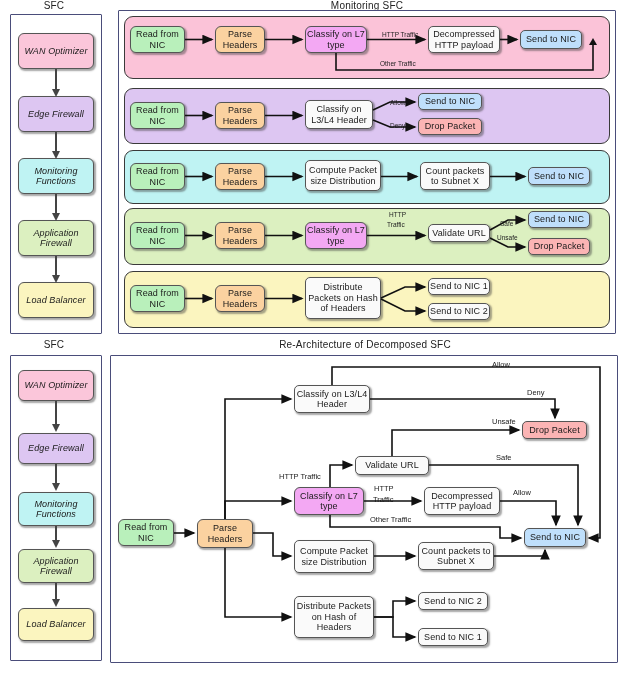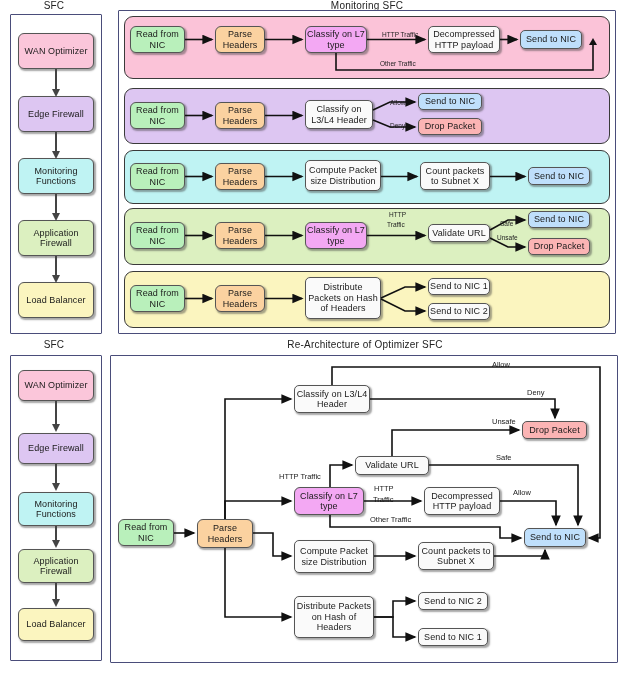--- a/index.html
+++ b/index.html
@@ -10,21 +10,21 @@
   .panel{border:1.5px solid #4a4d7a;background:#ffffff;box-sizing:border-box;border-radius:1px;}
   .grp{box-sizing:border-box;border:1.5px solid #3a3a3a;border-radius:9px;}
   .nd{box-sizing:border-box;display:flex;align-items:center;justify-content:center;
       text-align:center;border-radius:6px;border:1px solid #555;
       font-size:9px;line-height:10.5px;letter-spacing:.1px;
       box-shadow:1.6px 1.6px 1.6px rgba(60,60,60,.45);padding:0 1px;}
   .nd.sq{border-radius:5px;}
   .lbl{font-size:6.5px;color:#222;position:absolute;white-space:nowrap;line-height:7px;}
   .lbl.big{font-size:7.5px;}
   svg.ov{position:absolute;left:0;top:0;pointer-events:none;}
-  .sfcbox{font-size:9px;}
+  .sfcbox{font-size:9px;font-style:italic;}
 </style>
 </head>
 <body>
 
 <div class="abs title" style="left:0;top:0;width:108px;">SFC</div>
 <div class="abs title" style="left:118px;top:0;width:498px;">Monitoring SFC</div>
 
 <div class="abs panel" style="left:10px;top:14px;width:92px;height:320px;"></div>
 
 <div class="abs nd sfcbox" style="left:18px;top:33px;width:76px;height:36px;background:#fbc6da;">WAN Optimizer</div>
@@ -125,21 +125,21 @@
     <line x1="56" y1="132" x2="56" y2="152"></line>
       <path d="M52,151 L56,159 L60,151 z" fill="#444" stroke="none"></path>
     <line x1="56" y1="194" x2="56" y2="214"></line>
       <path d="M52,213 L56,221 L60,213 z" fill="#444" stroke="none"></path>
     <line x1="56" y1="256" x2="56" y2="276"></line>
       <path d="M52,275 L56,283 L60,275 z" fill="#444" stroke="none"></path>
   </g>
 </svg>
 
 <div class="abs title" style="left:0;top:339px;width:108px;">SFC</div>
-<div class="abs title" style="left:110px;top:339px;width:510px;">Re-Architecture of Optimizer SFC</div>
+<div class="abs title" style="left:110px;top:339px;width:510px;">Re-Architecture of Decomposed SFC</div>
 
 <div class="abs panel" style="left:10px;top:355px;width:92px;height:306px;"></div>
 
 <div class="abs nd sfcbox" style="left:18px;top:370px;width:76px;height:31px;background:#fbc6da;">WAN Optimizer</div>
 <div class="abs nd sfcbox" style="left:18px;top:433px;width:76px;height:31px;background:#ddc6f2;">Edge Firewall</div>
 <div class="abs nd sfcbox" style="left:18px;top:492px;width:76px;height:34px;background:#bff3f3;">Monitoring Functions</div>
 <div class="abs nd sfcbox" style="left:18px;top:549px;width:76px;height:34px;background:#dcf0c0;">Application Firewall</div>
 <div class="abs nd sfcbox" style="left:18px;top:608px;width:76px;height:33px;background:#fbf5bf;">Load Balancer</div>
 
 <div class="abs panel" style="left:110px;top:355px;width:508px;height:308px;"></div>

